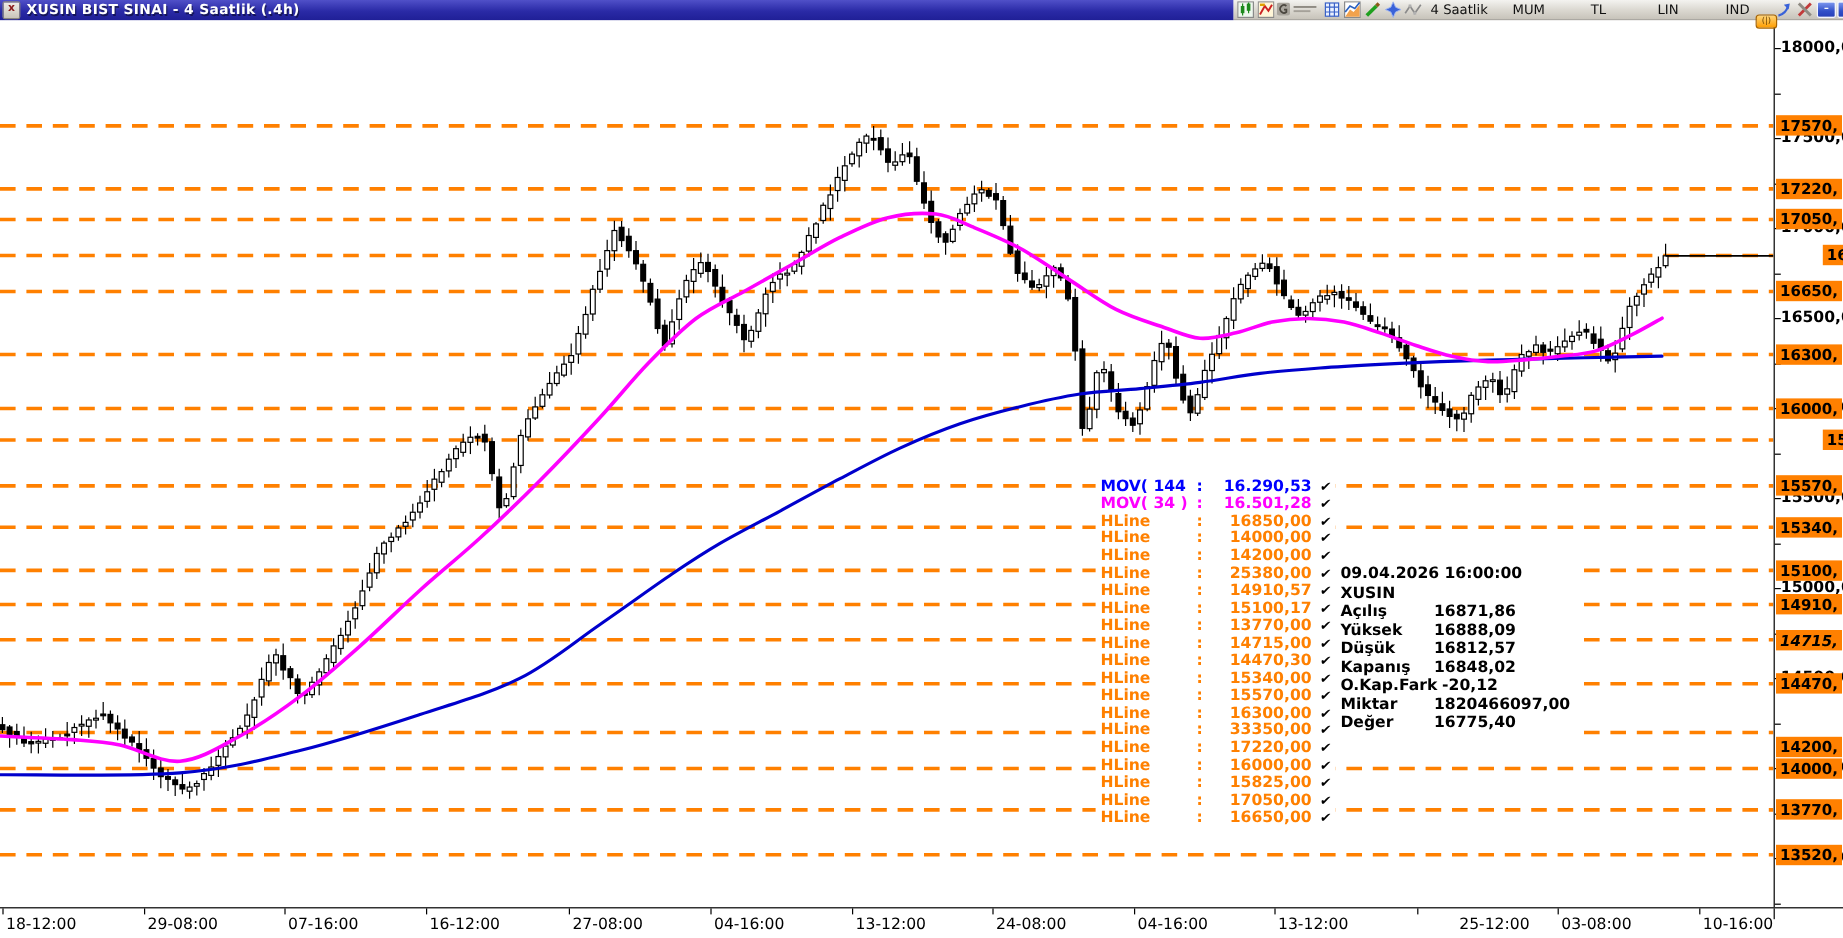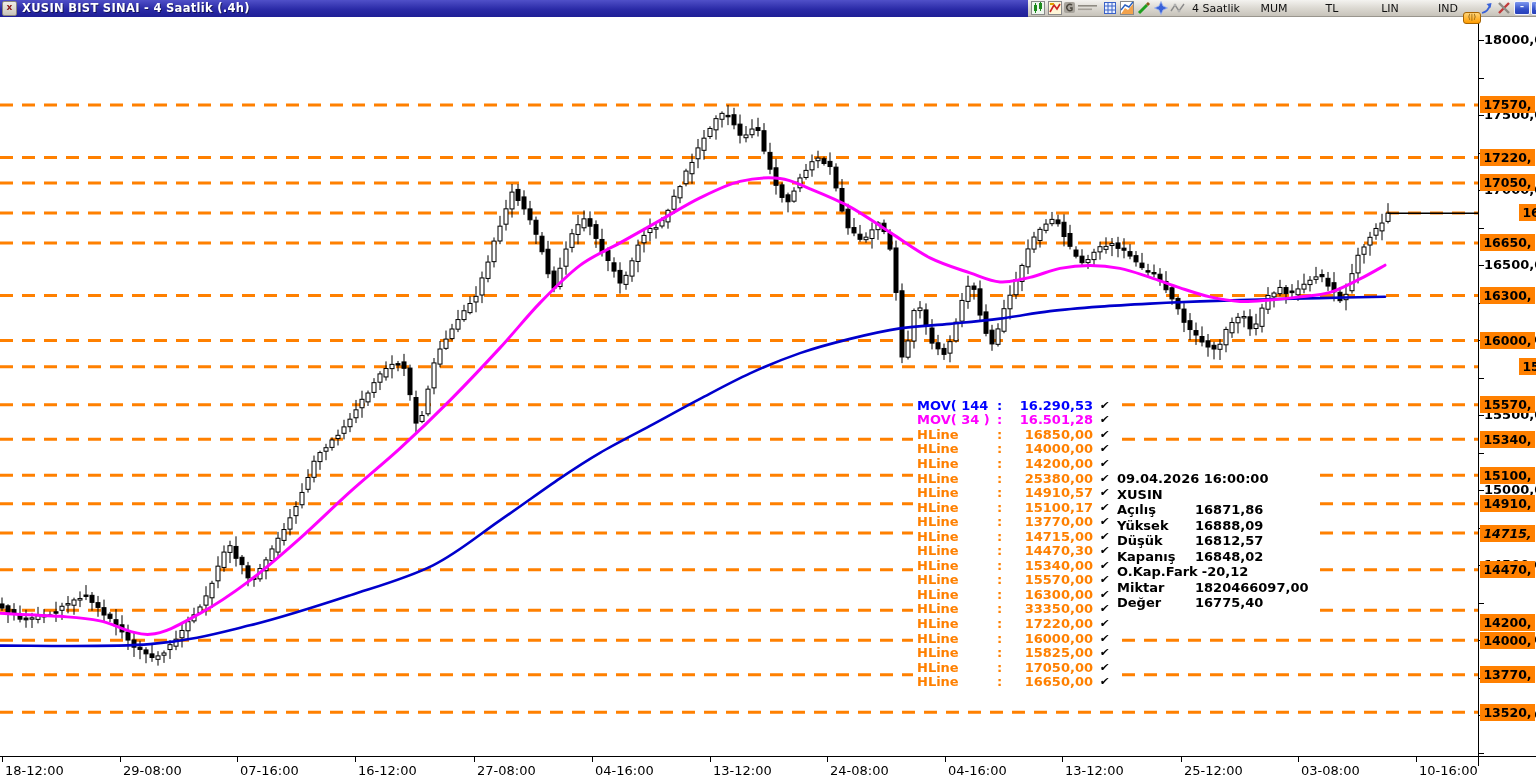--- a/index.html
+++ b/index.html
@@ -852,19 +852,19 @@
     <div class="xlab" style="left: 595px;">04-16:00</div>
     <div class="xtick" style="left: 710px;"></div>
     <div class="xlab" style="left: 713px;">13-12:00</div>
     <div class="xtick" style="left: 827px;"></div>
     <div class="xlab" style="left: 830px;">24-08:00</div>
     <div class="xtick" style="left: 945px;"></div>
     <div class="xlab" style="left: 948px;">04-16:00</div>
     <div class="xtick" style="left: 1062px;"></div>
     <div class="xlab" style="left: 1065px;">13-12:00</div>
     <div class="xtick" style="left: 1181px;"></div>
-    <div class="xlab" style="left: 1184px;">25-12:00</div>
+    <div class="xlab" style="left: 1216px;">25-12:00</div>
     <div class="xtick" style="left: 1298px;"></div>
     <div class="xlab" style="left: 1301px;">03-08:00</div>
     <div class="xtick" style="left: 1416px;"></div>
     <div class="xlab" style="left: 1419px;">10-16:00</div>
     <div class="xcorner"></div>
   </div>
 
 </body></html>

